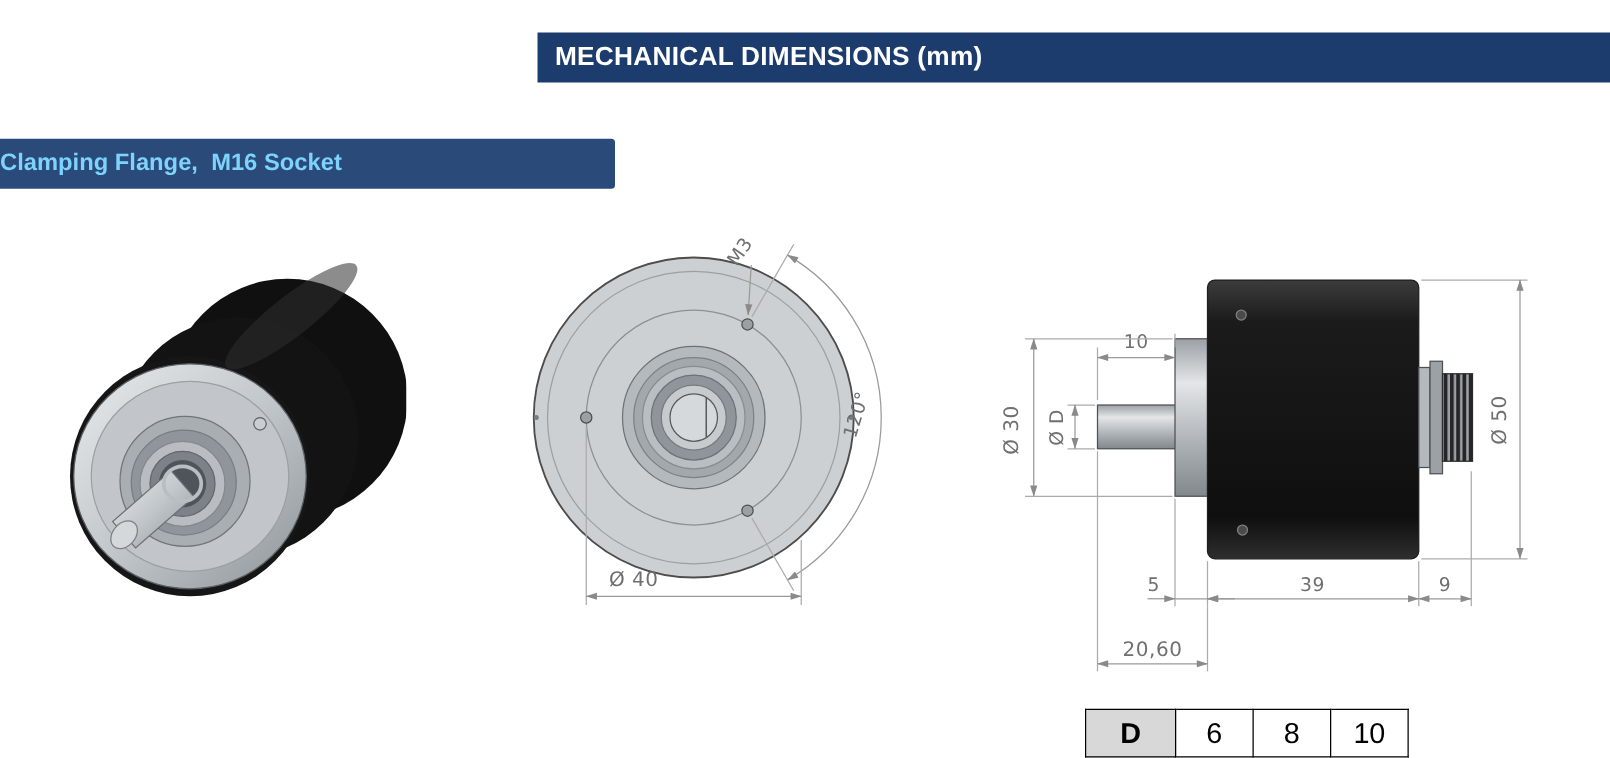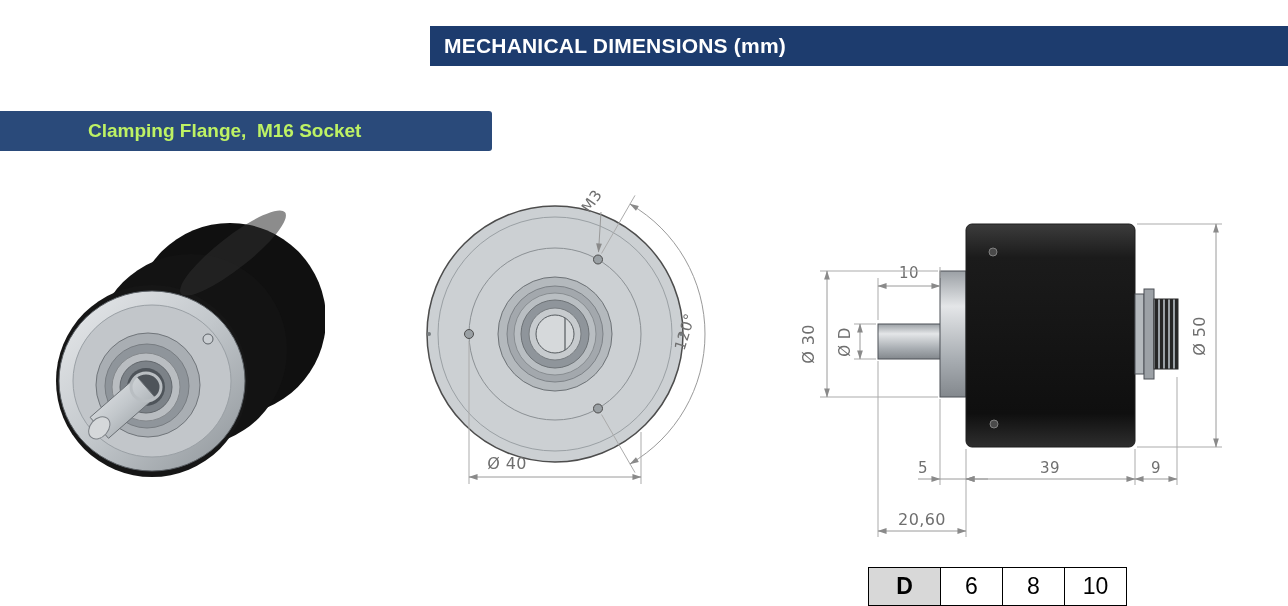--- a/index.html
+++ b/index.html
@@ -13,21 +13,21 @@
   .header-bar h1 {
     color:#ffffff; font-size:21px; font-weight:bold; padding-left:14px;
     letter-spacing:.2px; white-space:pre;
   }
   .section-label {
     position:absolute; left:0; top:92px; width:492px; height:40px;
     background:var(--section-bar,#2a4a7a); border-radius:0 3px 3px 0;
     display:flex; align-items:center;
   }
   .section-label span {
-    color:#bef264; font-size:19px; font-weight:bold; padding-left:88px; white-space:pre;
+    color:#7dd3fc; font-size:19px; font-weight:bold; white-space:pre;
   }
 
   svg text.dim {
     font-family:"DejaVu Sans", sans-serif; font-size:15px; fill:#6f6f6f; letter-spacing:.4px;
   }
   svg line.dimline, svg path.dimline { stroke:#9a9a9a; stroke-width:1; fill:none; }
   svg line.extline { stroke:#ababab; stroke-width:1; }
 
   .d-table { position:absolute; left:868px; top:548px; border-collapse:collapse; }
   .d-table td {

